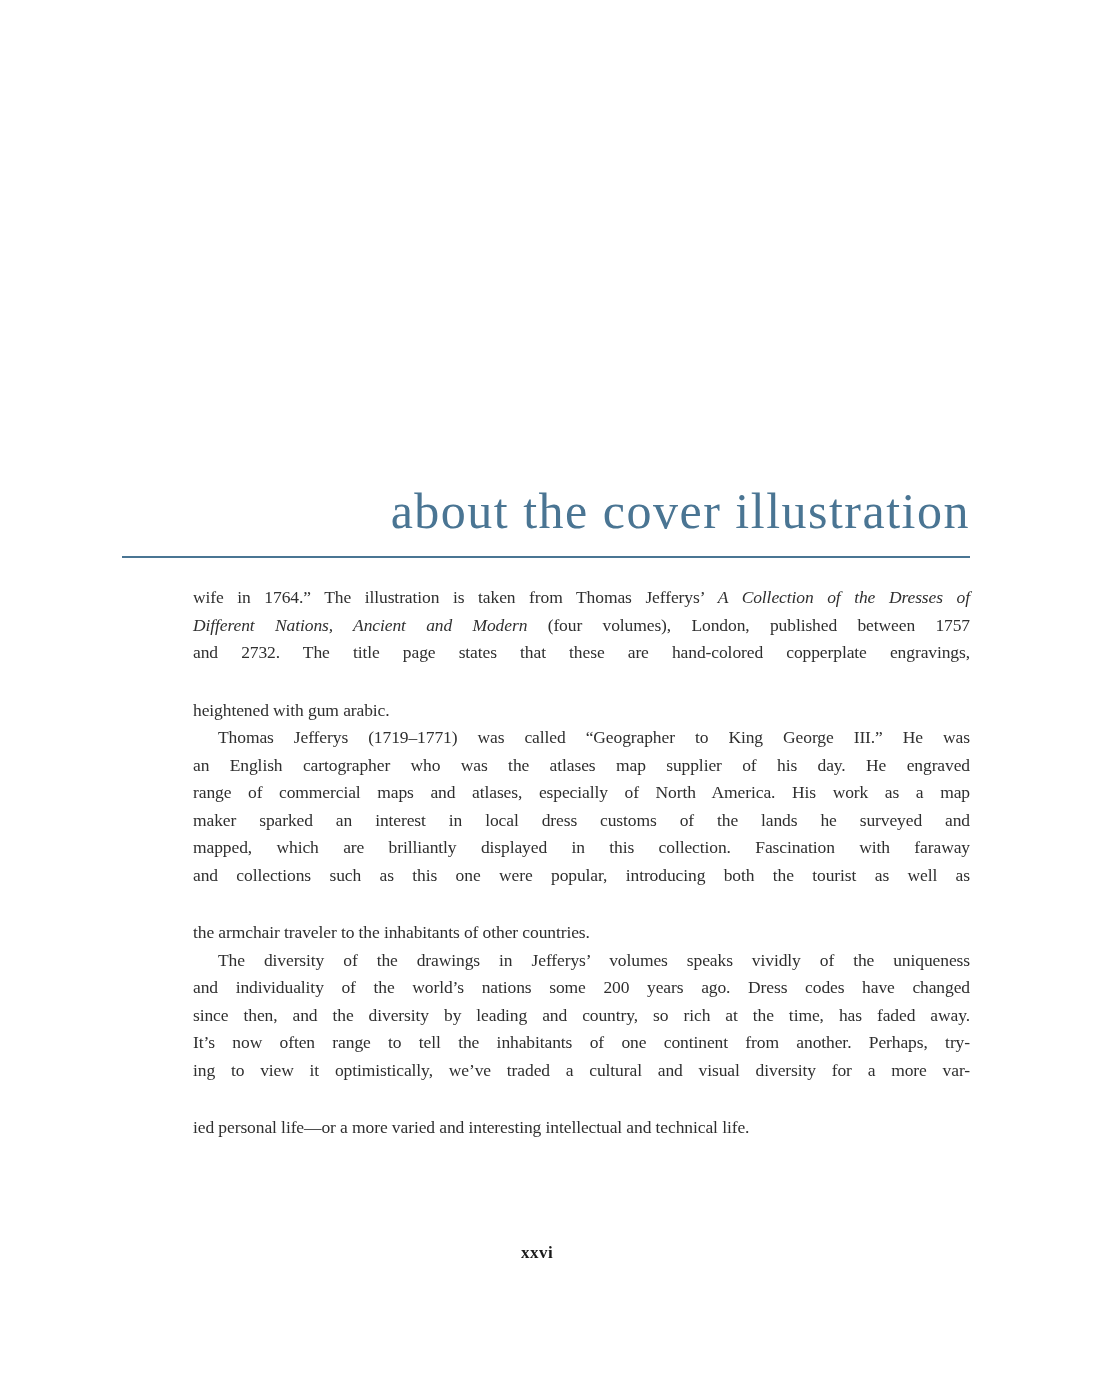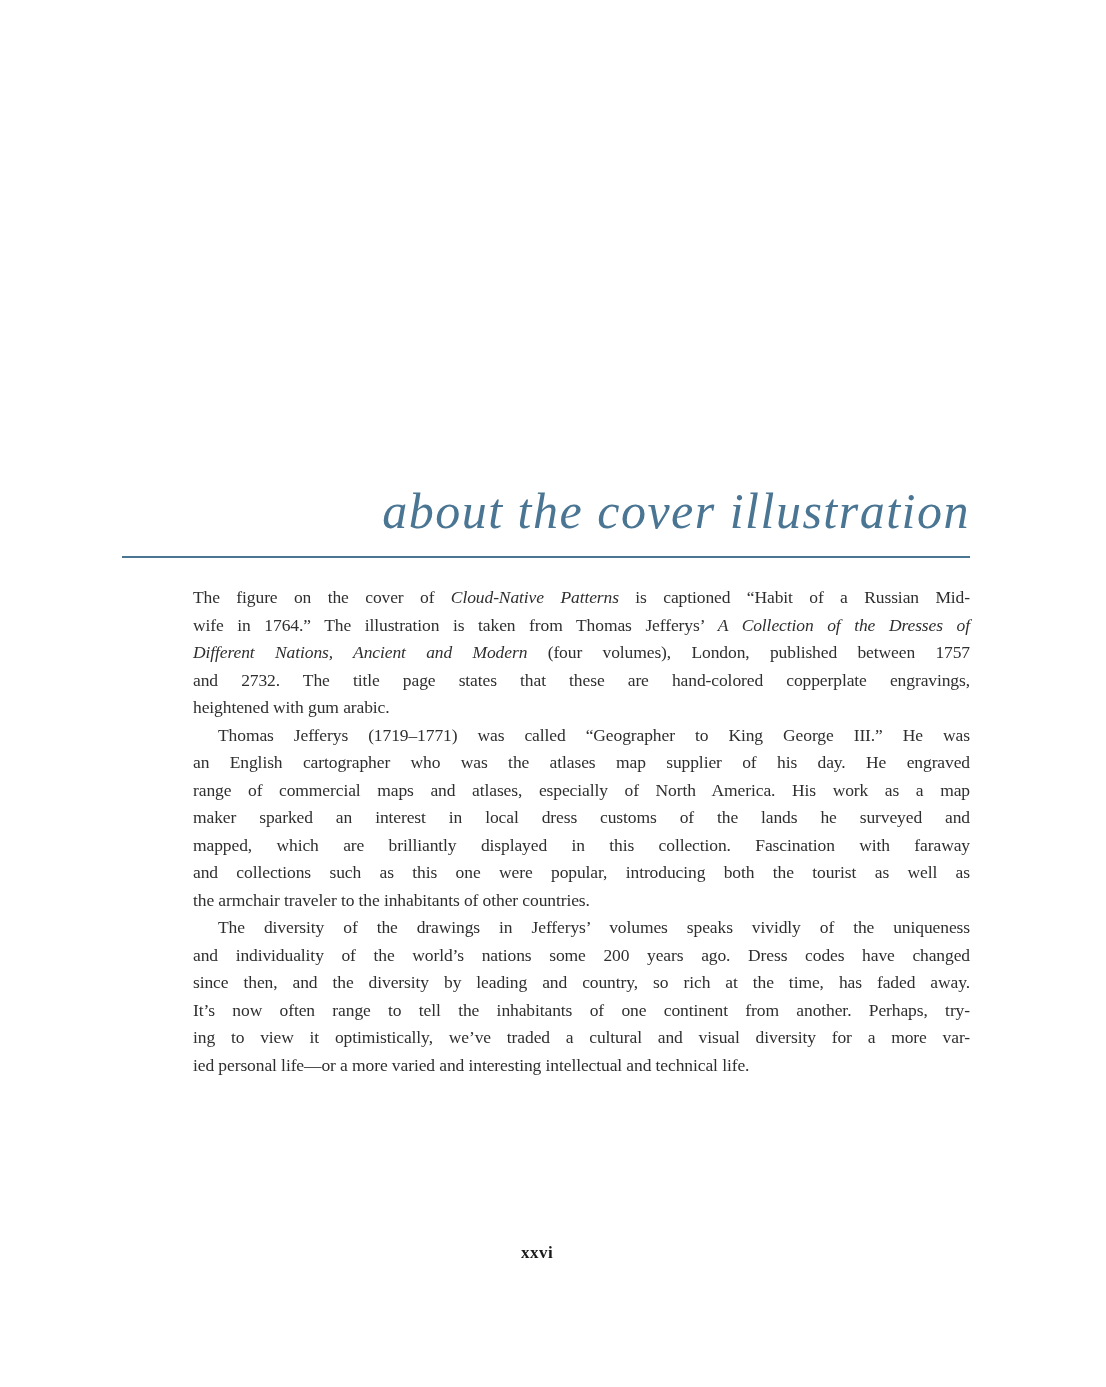--- a/index.html
+++ b/index.html
@@ -14,21 +14,20 @@
   .title-block {
     position: absolute;
     top: 483px;
     right: 136px;
     left: 122px;
     text-align: right;
   }
   h1.chapter-title {
     margin: 0;
     font-family: "Liberation Serif", serif;
-    font-style: italic;
     font-weight: 400;
     font-size: 50px;
     line-height: 1.15;
     letter-spacing: 1.5px;
     white-space: nowrap;
   }
   .title-rule {
     position: absolute;
     left: 122px;
     top: 556px;
@@ -43,21 +42,21 @@
     font-size: 17.5px;
     line-height: 27.5px;
     letter-spacing: -0.1px;
     color: #2f2f2f;
   }
   .paragraph { margin: 0; }
   .line {
     text-align: justify;
     text-align-last: justify;
   }
-  .line.last { text-align-last: left; }
+  .line.last { text-align-last: left; margin-top: 30px; }
   .line.indent { text-indent: 25px; }
   .line em { font-style: italic; }
   .page-footer {
     position: absolute;
     top: 1243px;
     left: 0;
     width: 1074px; 
     text-align: center;
   }
   .page-number {
@@ -74,21 +73,20 @@
 <div class="page">
 
   <header class="title-block">
     <h1 class="chapter-title" style="color: rgb(74, 117, 147);">about the cover illustration</h1>
   </header>
 
   <div class="title-rule" style="background: rgb(74, 117, 147);"></div>
 
   <main class="body-text">
       <div class="paragraph">
-        <div class="line"><span>The figure on the cover of </span><em>Cloud-Native Patterns</em><span> is captioned “Habit of a Russian Mid-</span></div>
         <div class="line"><span>wife in 1764.” The illustration is taken from Thomas Jefferys’ </span><em>A Collection of the Dresses of</em></div>
         <div class="line"><em>Different Nations, Ancient and Modern</em><span> (four volumes), London, published between 1757</span></div>
         <div class="line"><span>and 2732. The title page states that these are hand-colored copperplate engravings,</span></div>
         <div class="line last"><span>heightened with gum arabic.</span></div>
       </div>
       <div class="paragraph">
         <div class="line indent"><span>Thomas Jefferys (1719–1771) was called “Geographer to King George III.” He was</span></div>
         <div class="line"><span>an English cartographer who was the atlases map supplier of his day. He engraved</span></div>
         <div class="line"><span>range of commercial maps and atlases, especially of North America. His work as a map</span></div>
         <div class="line"><span>maker sparked an interest in local dress customs of the lands he surveyed and</span></div>

